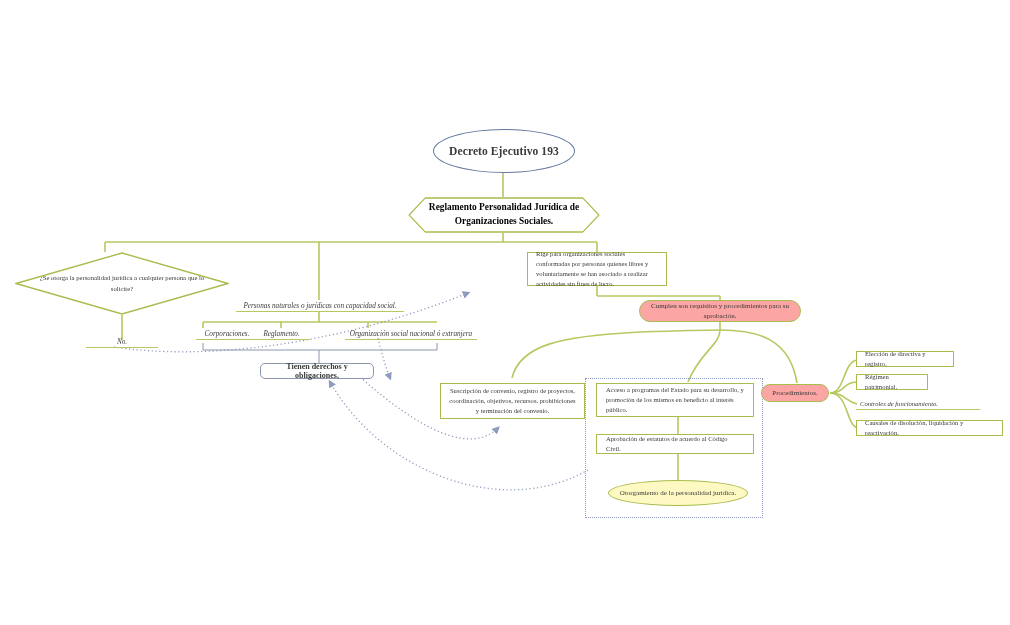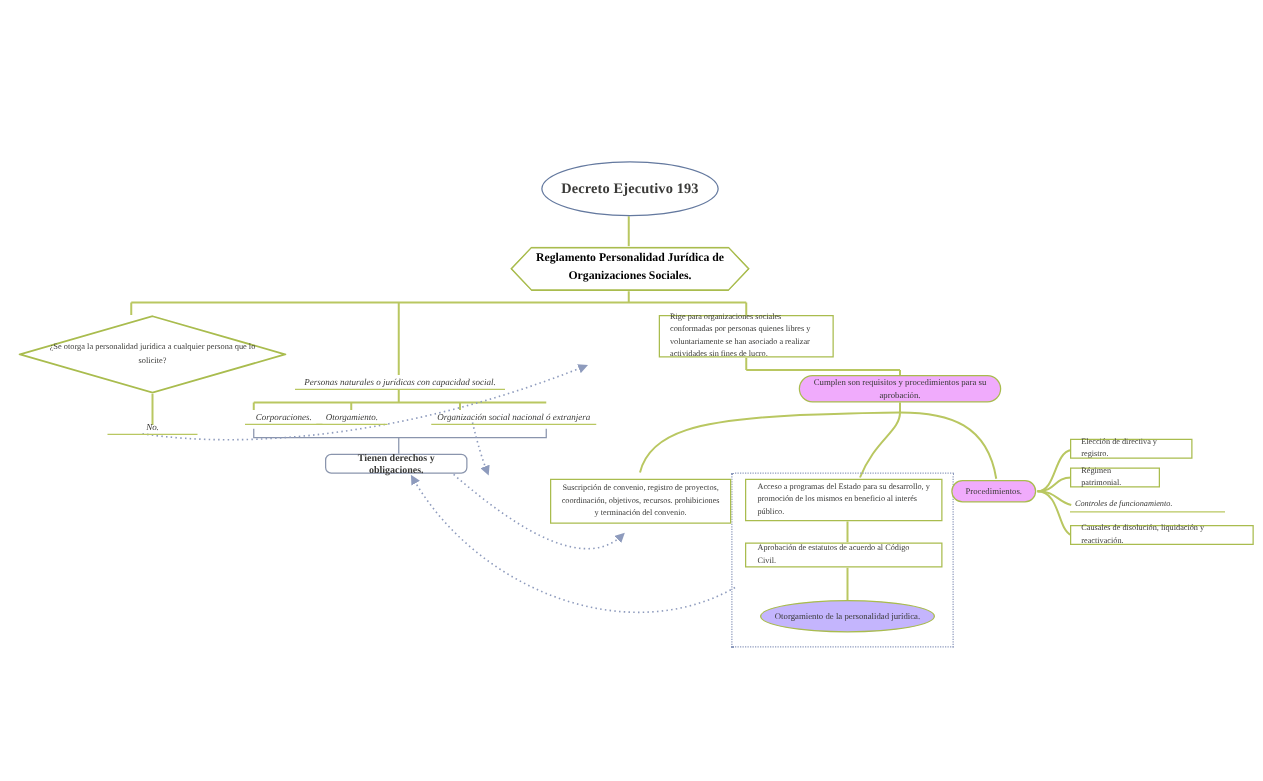--- a/index.html
+++ b/index.html
@@ -11,21 +11,21 @@
   svg.layer{position:absolute;left:0;top:0;width:1010px;height:625px;pointer-events:none;}
   .node{position:absolute;box-sizing:border-box;display:flex;align-items:center;justify-content:center;text-align:center;color:#3a3a38;}
   .node span{display:block;width:100%;padding:0 4px;}
 
   
   .n-ellipse{
     border:1.6px solid #64799f;border-radius:50%;background:#fff;
     font-weight:bold;font-size:11.5px;letter-spacing:.1px;
   }
   .n-ellipse-green{
-    border:1.3px solid #a9bc4e;border-radius:50%;background:#c4b5fd;
+    border:1.3px solid #a9bc4e;border-radius:50%;background:#fef9c3;
     font-size:8.3px;
     text-align:center;
   }
   .n-hex{
     background:#fff;font-weight:bold;font-size:9.4px;line-height:1.45;
     clip-path:polygon(9% 0,91% 0,100% 50%,91% 100%,9% 100%,0 50%);
     position:absolute;
   }
   .n-hex .hexin{
     position:absolute;left:0;top:0;right:0;bottom:0;display:flex;
@@ -34,21 +34,21 @@
   .n-box{
     border:1px solid #a9bc4e;background:#fff;font-size:6.6px;line-height:1.5;
     text-align:left;
   }
   .n-box.center{text-align:center;}
   .n-roundbox{
     border:1.1px solid #8a95ad;background:#fff;border-radius:5px;
     font-weight:bold;font-size:8px;text-align:center;
   }
   .n-stadium{
-    border:1.1px solid #a9bc4e;background:#f0abfc;border-radius:14px;
+    border:1.1px solid #a9bc4e;background:#fca5a5;border-radius:14px;
     font-size:7px;text-align:center;line-height:1.5;
   }
   .n-plain{
     font-size:7.2px;background:transparent;border:none;text-align:center;
     color:#3a3a38;
   }
   .n-plain.ul{border-bottom:1.6px solid #b9c761;font-style:italic;}
   .dashed-group{
     position:absolute;border:1.2px dotted #8e9bbd;background:transparent;
   }
@@ -162,21 +162,21 @@
 
   <div class="node n-plain ul" style="left:236px;top:300px;width:168px;height:12px;">
     <span>Personas naturales o jurídicas con capacidad social.</span>
   </div>
 
   <div class="node n-plain ul" style="left:196px;top:328px;width:62px;height:12px;">
     <span>Corporaciones.</span>
   </div>
 
   <div class="node n-plain ul" style="left:253px;top:328px;width:57px;height:12px;">
-    <span>Otorgamiento.</span>
+    <span>Reglamento.</span>
   </div>
 
   <div class="node n-plain ul" style="left:297px;top:328px;width:132px;height:12px;margin-left:48px;">
     <span>Organización social nacional ó extranjera</span>
   </div>
 
   <div class="node n-roundbox" style="left:260px;top:363px;width:114px;height:16px;">
     <span>Tienen derechos y obligaciones.</span>
   </div>
 

